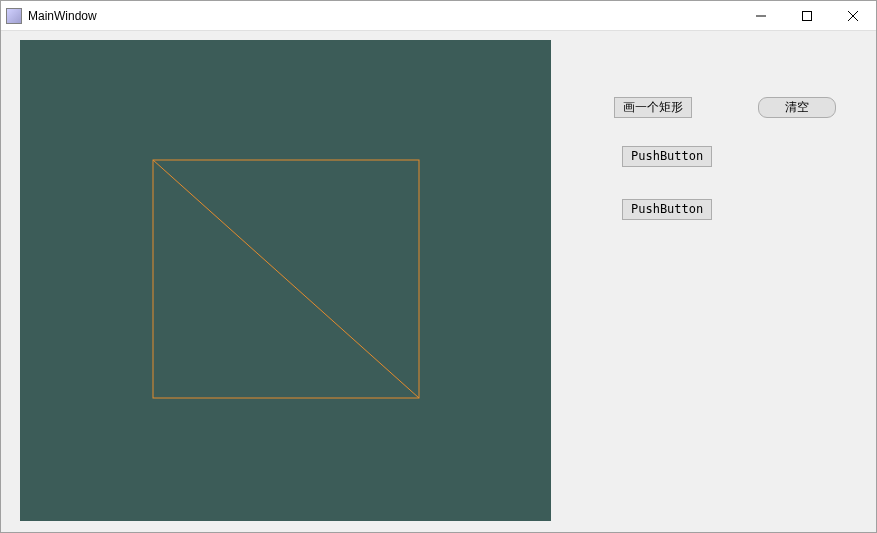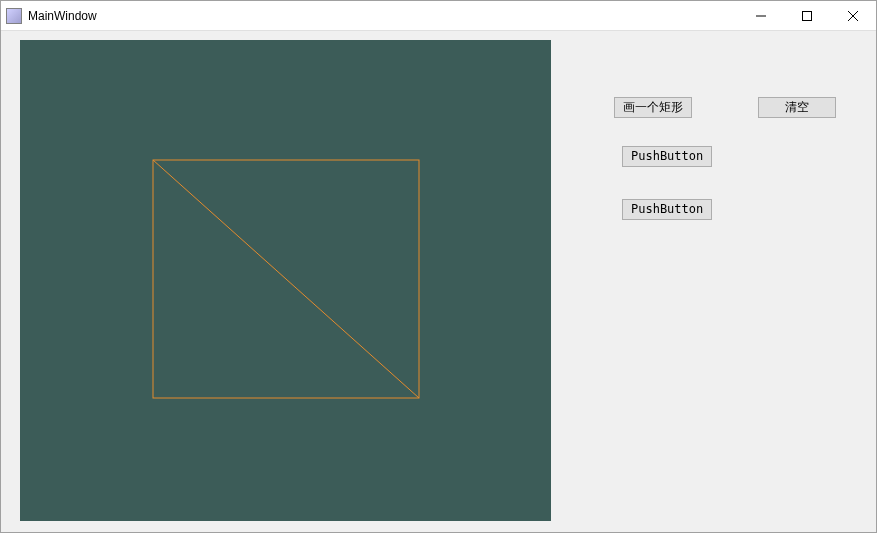--- a/index.html
+++ b/index.html
@@ -77,21 +77,21 @@
     color: #000;
     text-align: center;
     padding: 2px 8px;
     height: 21px;
     line-height: 15px;
     cursor: default;
   }
   .btn.wide { width: 78px; }
   .btn.mono { font-family: "NSimSun", "SimSun", monospace; margin-left: 8px; }
   #btn-rect  { left: 613px; top: 66px; }
-  #btn-clear { left: 757px; top: 66px; }
+  #btn-clear { left: 757px; top: 66px; border-radius: 9px; }
   #btn-pb1   { left: 613px; top: 115px; }
   #btn-pb2   { left: 613px; top: 168px; }
 </style>
 </head>
 <body>
 
 <div class="window">
 
   <div class="titlebar">
     <div class="titlebar-icon"></div>

